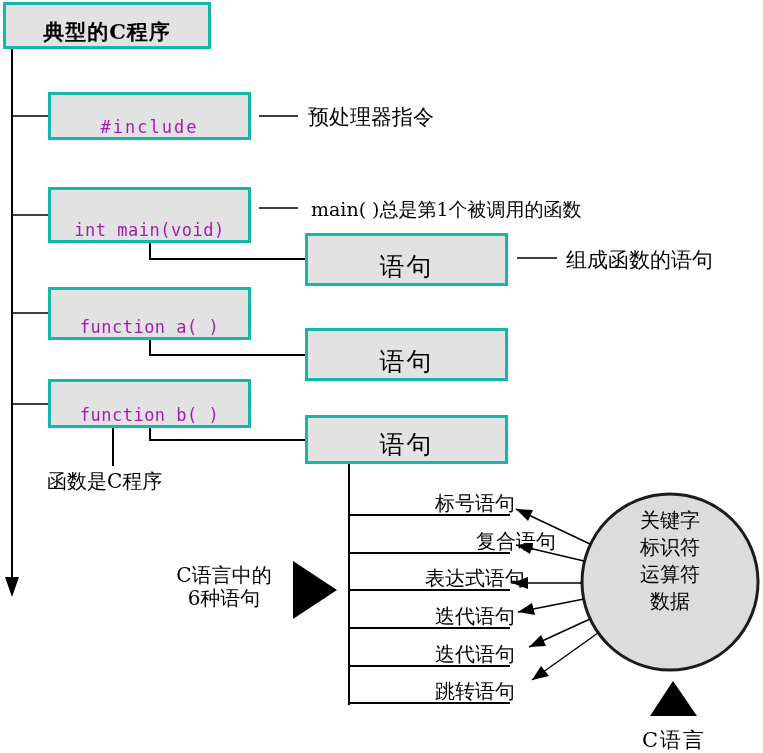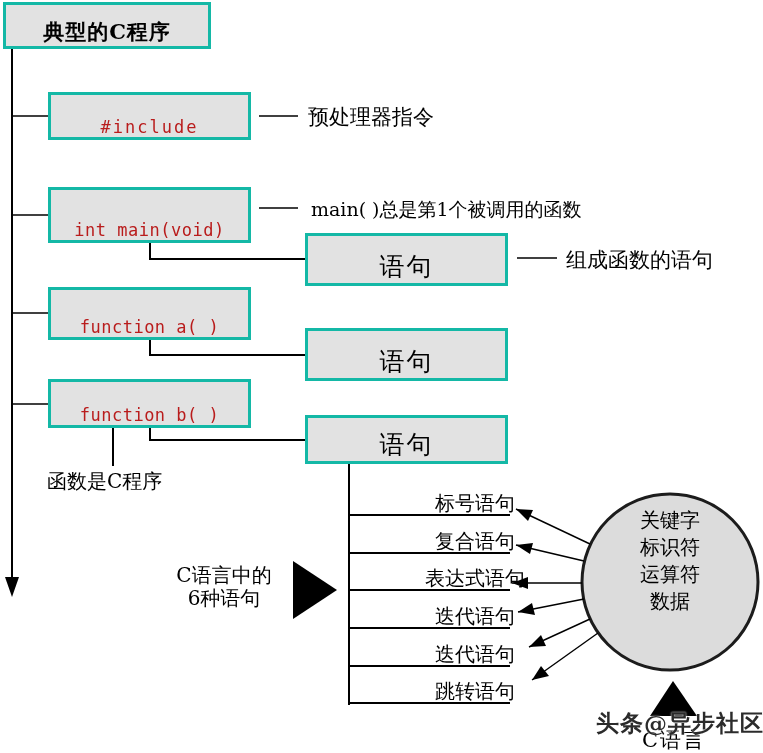--- a/index.html
+++ b/index.html
@@ -17,21 +17,21 @@
     box-sizing:border-box;
     background:#e2e2e2;
     border:3px solid #14b8a6;
     display:flex;align-items:flex-end;justify-content:center;
     z-index:1;
   }
   .code{
     font-family:"DejaVu Sans Mono", monospace;
     font-size:17px;
     letter-spacing:2px;
-    color:#b91c1c;
+    color:#a21caf;
   }
   .cn{font-family:"DejaVu Serif", serif;}
   .title-box{font-weight:bold;font-size:21px;letter-spacing:1px;}
   .stmt-box{font-size:25px;letter-spacing:2px;}
   .ann{
     position:absolute;z-index:2;
     font-size:20px;white-space:nowrap;
   }
   .srow{
     position:absolute;left:348px;width:162px;height:24px;
@@ -151,29 +151,28 @@
   <div class="note cn" style="left:47px;top:469px;">
     <div>函数是C程序</div>
   </div>
 
   <div class="six-label cn">
     <div>C语言中的</div>
     <div>6种语句</div>
   </div>
 
   <div class="srow cn" style="top:490px;">标号语句</div>
-  <div class="srow cn" style="top:528px;">复合语句</div>
+  <div class="srow cn" style="top:528px;text-align:right;">复合语句</div>
   <div class="srow cn" style="top:565px;">表达式语句</div>
   <div class="srow cn" style="top:603px;">迭代语句</div>
   <div class="srow cn" style="top:678px;">跳转语句</div>
   <div class="srow cn" style="top:641px;">迭代语句</div>
 
   <div class="circle-text cn">
     <div>关键字</div>
     <div>标识符</div>
     <div>运算符</div>
     <div>数据</div>
   </div>
 
   <div class="c-lang cn">C语言</div>
-  <div class="watermark cn">头条@异步社区</div>
 
 </div>
 
 </body></html>

